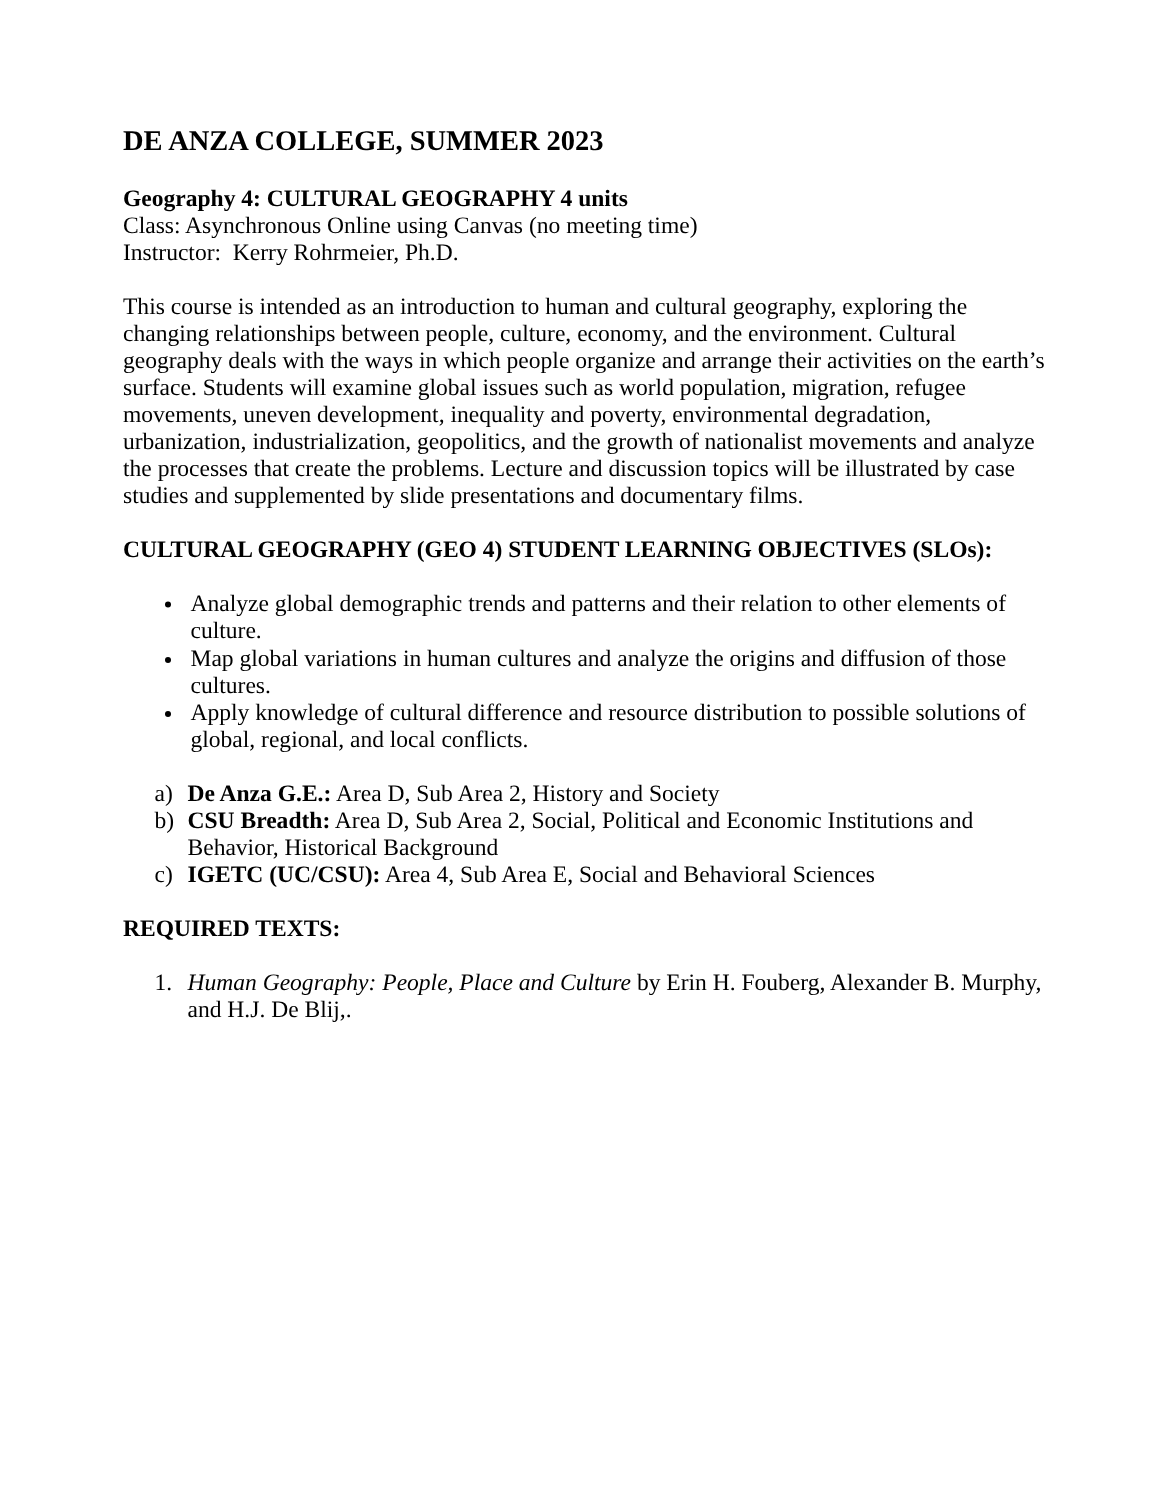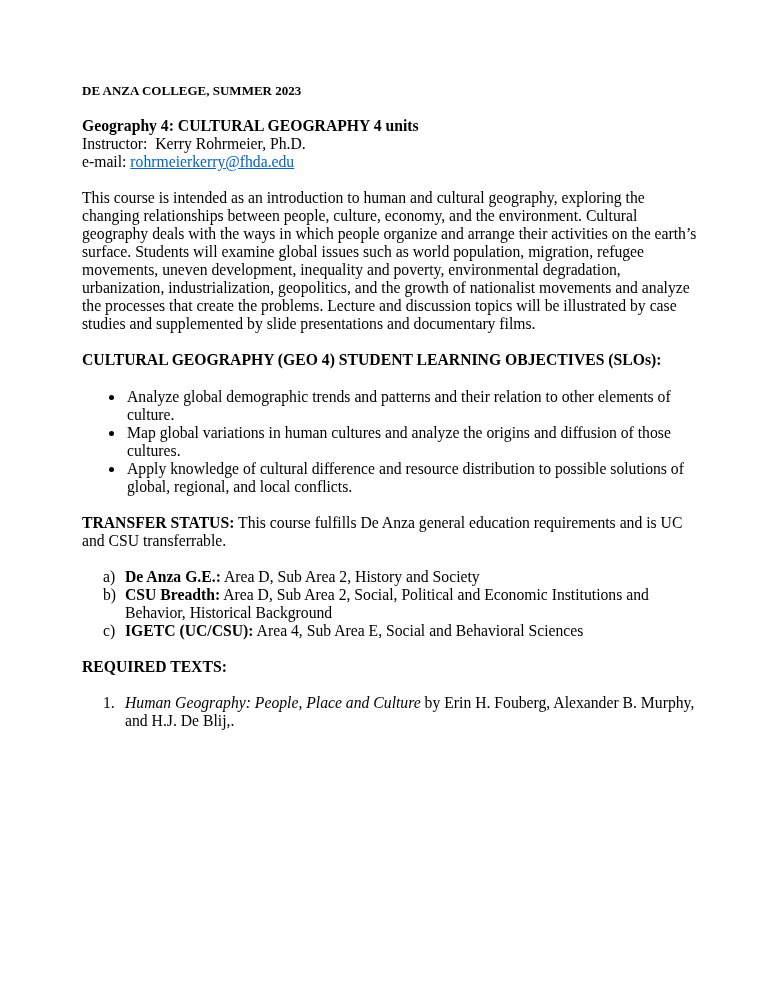--- a/index.html
+++ b/index.html
@@ -15,21 +15,21 @@
   .page {
     box-sizing: border-box;
     width: 768px;
     min-height: 994px;
     padding: 84px 68px 40px 82px;
   }
   p { margin: 0; }
   b, strong { font-weight: bold; }
 
   .doc-title {
-    font-size: 13px;
+    font-size: 19px;
     font-weight: bold;
     margin: 0 0 18px 0;
   }
   .info-block { margin: 0 0 18px 0; }
   .info-block p { white-space: pre-wrap; }
   .bold { font-weight: bold; }
 
   .section-heading {
     font-weight: bold;
     margin: 0 0 18px 0;
@@ -58,36 +58,35 @@
 </style>
 </head>
 <body>
 
 <div class="page">
 
   <h1 class="doc-title">DE ANZA COLLEGE, SUMMER 2023</h1>
 
   <div class="info-block">
     <p class="bold">Geography 4: CULTURAL GEOGRAPHY 4 units</p>
+    <p>Class: Asynchronous Online using Canvas (no meeting time)</p>
     <p>Instructor:  Kerry Rohrmeier, Ph.D.</p>
-    <p><span>e-mail: </span><a class="link" href="#">rohrmeierkerry@fhda.edu</a></p>
   </div>
 
 
   <p class="para">This course is intended as an introduction to human and cultural geography, exploring the changing relationships between people, culture, economy, and the environment. Cultural geography deals with the ways in which people organize and arrange their activities on the earth’s surface. Students will examine global issues such as world population, migration, refugee movements, uneven development, inequality and poverty, environmental degradation, urbanization, industrialization, geopolitics, and the growth of nationalist movements and analyze the processes that create the problems. Lecture and discussion topics will be illustrated by case studies and supplemented by slide presentations and documentary films.</p>
 
   <p class="section-heading">CULTURAL GEOGRAPHY (GEO 4) STUDENT LEARNING OBJECTIVES (SLOs):</p>
 
   <ul class="bullets">
     <li><span>Analyze global demographic trends and patterns and their relation to other elements of culture.</span></li>
     <li><span>Map global variations in human cultures and analyze the origins and diffusion of those cultures.</span></li>
     <li><span>Apply knowledge of cultural difference and resource distribution to possible solutions of global, regional, and local conflicts.</span></li>
   </ul>
 
-  <p class="para"><b>TRANSFER STATUS:</b><span> This course fulfills De Anza general education requirements and is UC and CSU transferrable.</span></p>
 
   <div class="lettered">
     <div class="l-item">
       <span class="l-marker">a)</span>
       <p class="l-text"><b>De Anza G.E.:</b><span> Area D, Sub Area 2, History and Society</span></p>
     </div>
     <div class="l-item">
       <span class="l-marker">b)</span>
       <p class="l-text"><b>CSU Breadth:</b><span> Area D, Sub Area 2, Social, Political and Economic Institutions and Behavior, Historical Background</span></p>
     </div>

